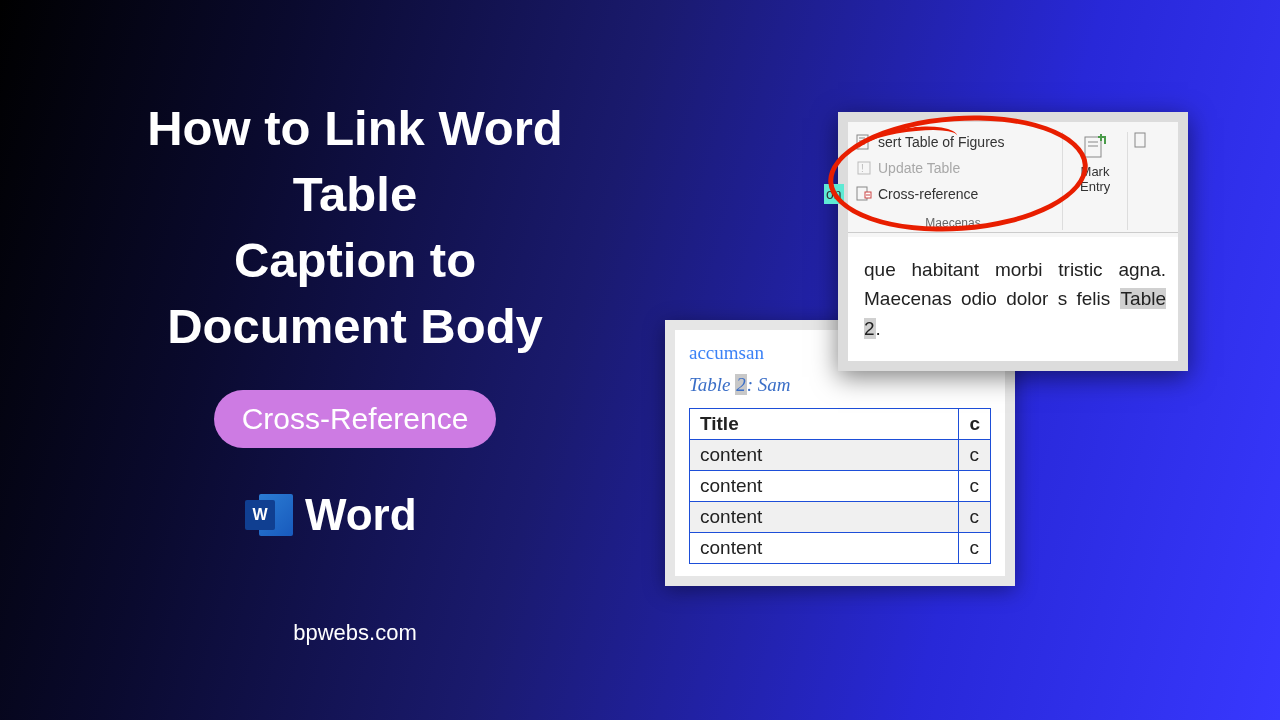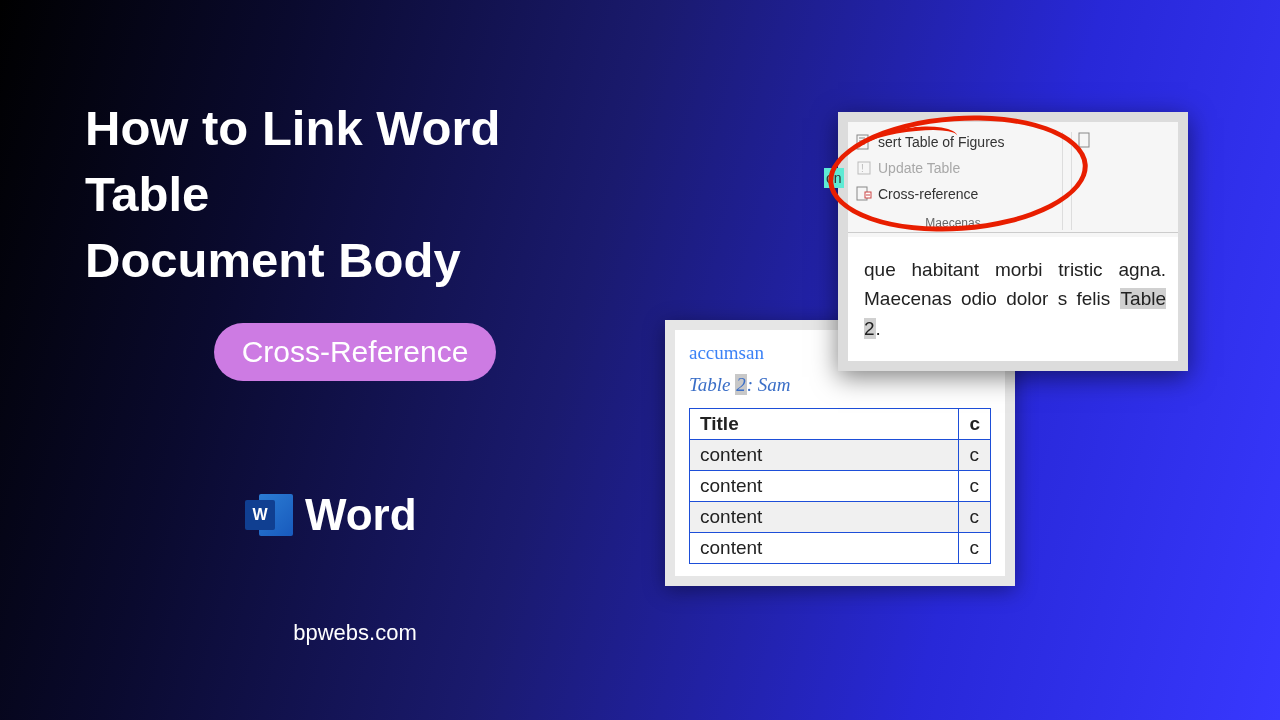--- a/index.html
+++ b/index.html
@@ -15,20 +15,21 @@
   position: absolute;
   left: 85px;
   top: 95px;
   width: 540px;
 }
 .title-text {
   color: #fff;
   font-size: 49px;
   font-weight: 800;
   line-height: 1.35;
+  text-align: center;
 }
 .badge {
   background: #cd7be3;
   color: #fff;
   font-size: 30px;
   font-weight: 500;
   padding: 12px 28px;
   border-radius: 30px;
   display: inline-block;
   margin-top: 30px;
@@ -231,33 +232,34 @@
   line-height: 1.55;
   text-align: justify;
 }
 .doc-body .mark2 {
   background: #d0d0d0;
   padding: 0 1px;
 }
 .on-frag {
   position: absolute;
   left: -24px;
-  top: 46px;
+  top: 62px;
   font-size: 14px;
   color: #333;
   background: #5eead4;
   padding: 2px 2px;
   font-family: "Segoe UI", Arial, sans-serif;
 }
 </style>
 </head>
 <body>
 
 <div class="title-block">
   <div class="title-text">How to Link Word Table</div>
+  <div class="title-text">Caption to</div>
   <div class="title-text">Document Body</div>
   <div style="text-align:center">
     <span class="badge">Cross-Reference</span>
   </div>
 </div>
 
 <div class="word-logo-block">
   <span class="word-icon">
     <span class="word-icon-back"></span>
     <span class="word-icon-front">W</span>
@@ -331,20 +333,34 @@
                 <rect x="1" y="1" width="10" height="13" fill="none" stroke="#888" stroke-width="1"></rect>
                 <rect x="9" y="6" width="6" height="6" fill="#fff" stroke="#c44" stroke-width="1"></rect>
                 <line x1="10" y1="9" x2="14" y2="9" stroke="#c44"></line>
               </svg>
           </span>
           <span>Cross-reference</span>
         </div>
         <div class="group-label">Maecenas</div>
       </div>
       <div class="group-sep"></div>
+      <div class="mark-group">
+        <span class="ribbon-icon" style="width:26px;height:26px">
+          <svg viewBox="0 0 26 26">
+              <rect x="3" y="3" width="16" height="20" fill="none" stroke="#888" stroke-width="1"></rect>
+              <line x1="6" y1="8" x2="16" y2="8" stroke="#888"></line>
+              <line x1="6" y1="12" x2="16" y2="12" stroke="#888"></line>
+              <path d="M16 3 L23 3 L23 10" fill="none" stroke="#4a9b4a" stroke-width="2"></path>
+              <line x1="19" y1="0" x2="19" y2="7" stroke="#4a9b4a" stroke-width="2"></line>
+              <line x1="16" y1="3" x2="23" y2="3" stroke="#4a9b4a" stroke-width="2"></line>
+            </svg>
+        </span>
+        <span style="margin-top:4px">Mark</span>
+        <span style="overflow:hidden;width:30px;white-space:nowrap">Entry</span>
+      </div>
       <div class="group-sep"></div>
       <div class="right-slice">
         <span class="ribbon-icon">
           <svg viewBox="0 0 16 16">
               <rect x="2" y="1" width="10" height="14" fill="none" stroke="#888" stroke-width="1"></rect>
             </svg>
         </span>
       </div>
     </div>
     <div class="divider-line"></div>

